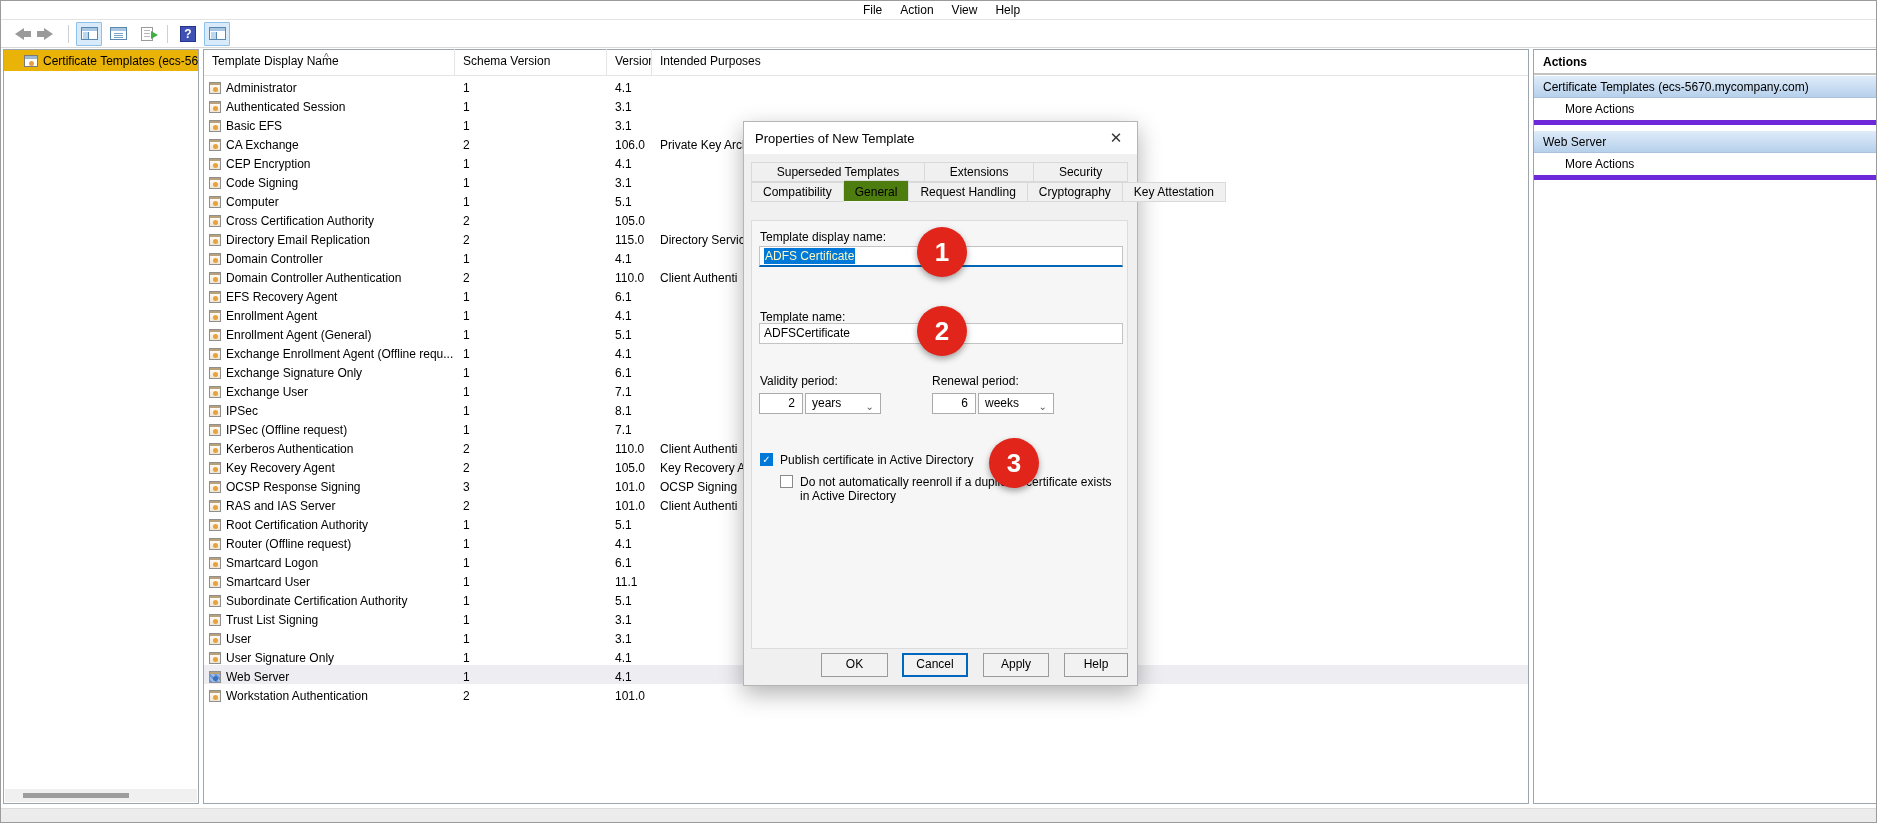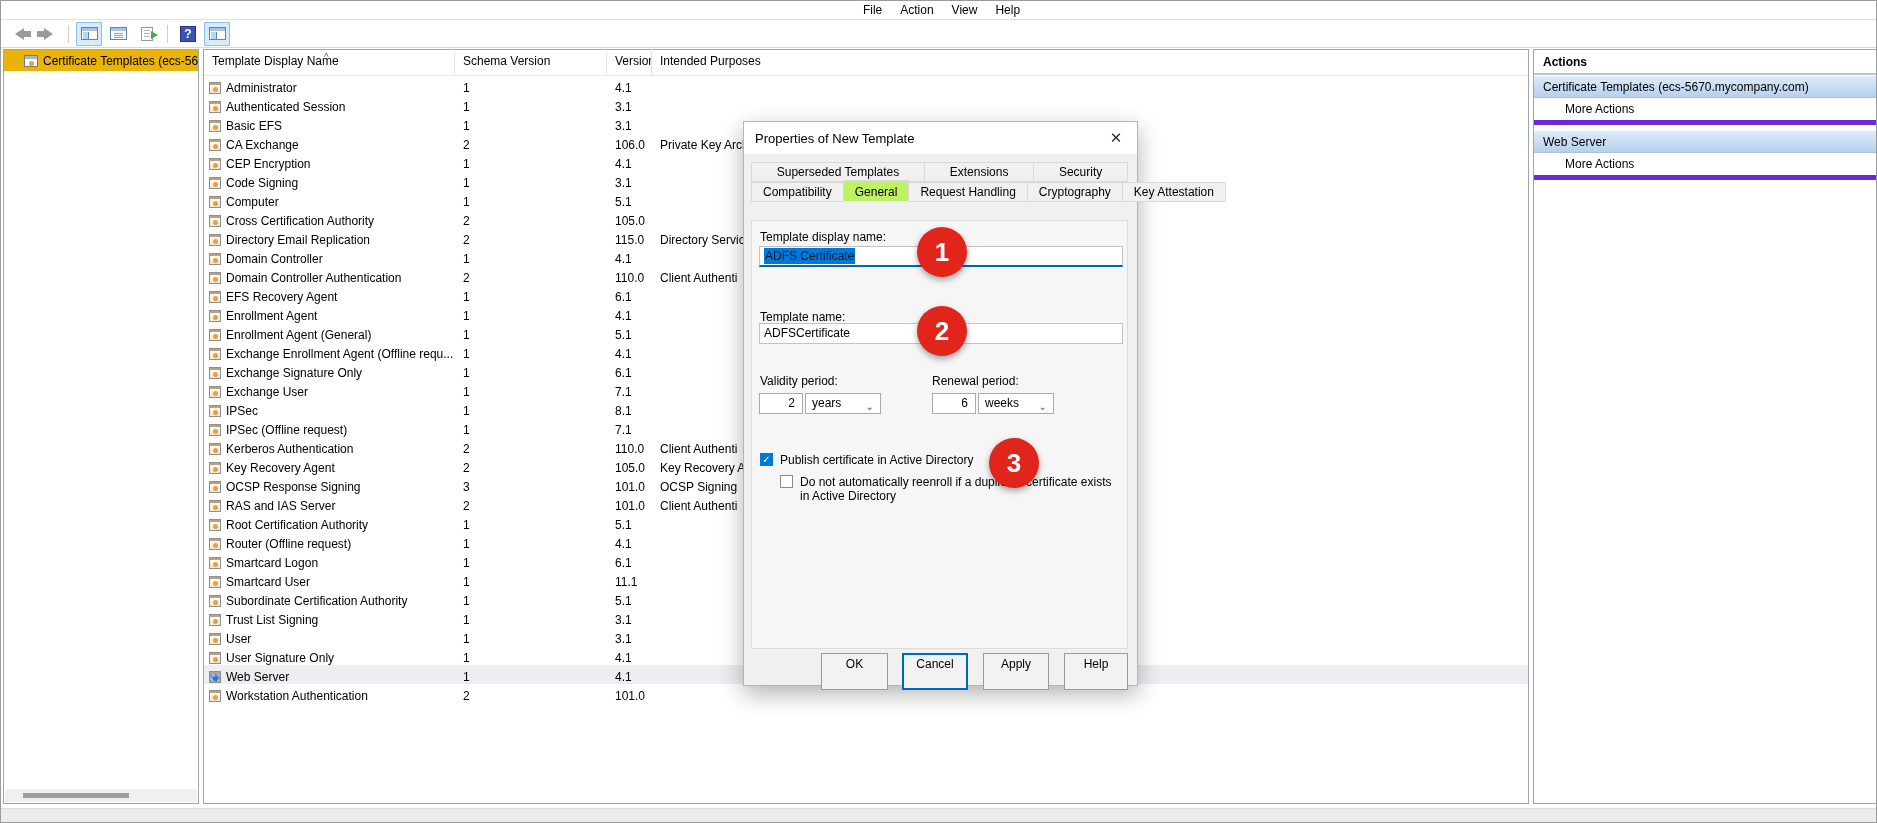--- a/index.html
+++ b/index.html
@@ -89,38 +89,38 @@
             border:1px solid #b5b5b5; box-shadow:0 8px 22px rgba(0,0,0,.30); }
   .dlg-title { height:32px; background:#fff; display:flex; align-items:center; }
   .dlg-title-text { flex:1; padding-left:11px; font-size:13px; }
   .dlg-close { width:42px; height:32px; display:flex; align-items:center; justify-content:center;
                font-size:15px; color:#333; }
   .tabs { position:absolute; left:7px; right:9px; top:40px; }
   .tab-row { display:flex; height:20px; }
   .tab { flex:1 1 auto; text-align:center; line-height:19px; padding:0 11px; white-space:nowrap;
          background:#f0f0f0; border:1px solid #d9d9d9; border-left-width:0; position:relative; }
   .tab:first-child { border-left-width:1px; }
-  .tab.active { background:#bef264; border-bottom-color:#f6f6f6; z-index:3; margin-top:-2px; line-height:22px; height:22px; }
+  .tab.active { background:#4d7c0f; border-bottom-color:#f6f6f6; z-index:3; margin-top:-2px; line-height:22px; height:22px; }
   .tab-card { position:absolute; left:7px; right:9px; top:99px; height:429px; background:#f6f6f6;
               border:1px solid #dcdcdc; margin-top:-1px; }
   .fld-label { position:absolute; left:16px; white-space:nowrap; }
   .txt-input { position:absolute; left:15px; width:364px; height:21px; background:#fff;
                border:1px solid #c3c3c3; line-height:19px; padding-left:4px; white-space:nowrap; }
   .txt-input.focused { border-bottom:2px solid #0067b8; }
-  .sel-text { background:#0078d7; color:#0f172a; padding:1px 1px; }
+  .sel-text { background:#0078d7; color:#fef9c3; padding:1px 1px; }
   .num-input { position:absolute; width:44px; height:21px; background:#fff; border:1px solid #ababab;
                line-height:19px; text-align:right; padding-right:7px; }
   .combo { position:absolute; width:76px; height:21px; background:#fff; border:1px solid #ababab;
            line-height:19px; padding-left:6px; }
   .combo .chev { position:absolute; right:6px; top:3px; color:#5a5a5a; font-size:10px; }
   .checkbox { position:absolute; width:13px; height:13px; border:1px solid #8a8a8a; background:#fff; }
   .checkbox.checked { background:#0078d7; border-color:#0078d7; color:#fff; font-size:10px;
                       display:flex; align-items:center; justify-content:center; line-height:13px; }
   .chk-label { position:absolute; line-height:14px; }
-  .dlg-btn { position:absolute; top:531px; height:37px; background:#f2f2f2; border:1px solid #9a9a9a;
+  .dlg-btn { position:absolute; top:531px; height:24px; background:#f2f2f2; border:1px solid #9a9a9a;
              text-align:center; line-height:21px; }
   .dlg-btn.default { border:2px solid #0067c0; line-height:19px; }
 
   
   .badge { position:absolute; width:50px; height:50px; border-radius:50%; background:#e1251b;
            color:#fff; font-weight:bold; font-size:26px; display:flex; align-items:center; justify-content:center;
            box-shadow:0 3px 6px rgba(0,0,0,.35); z-index:20; }
 </style>
 </head>
 <body>

